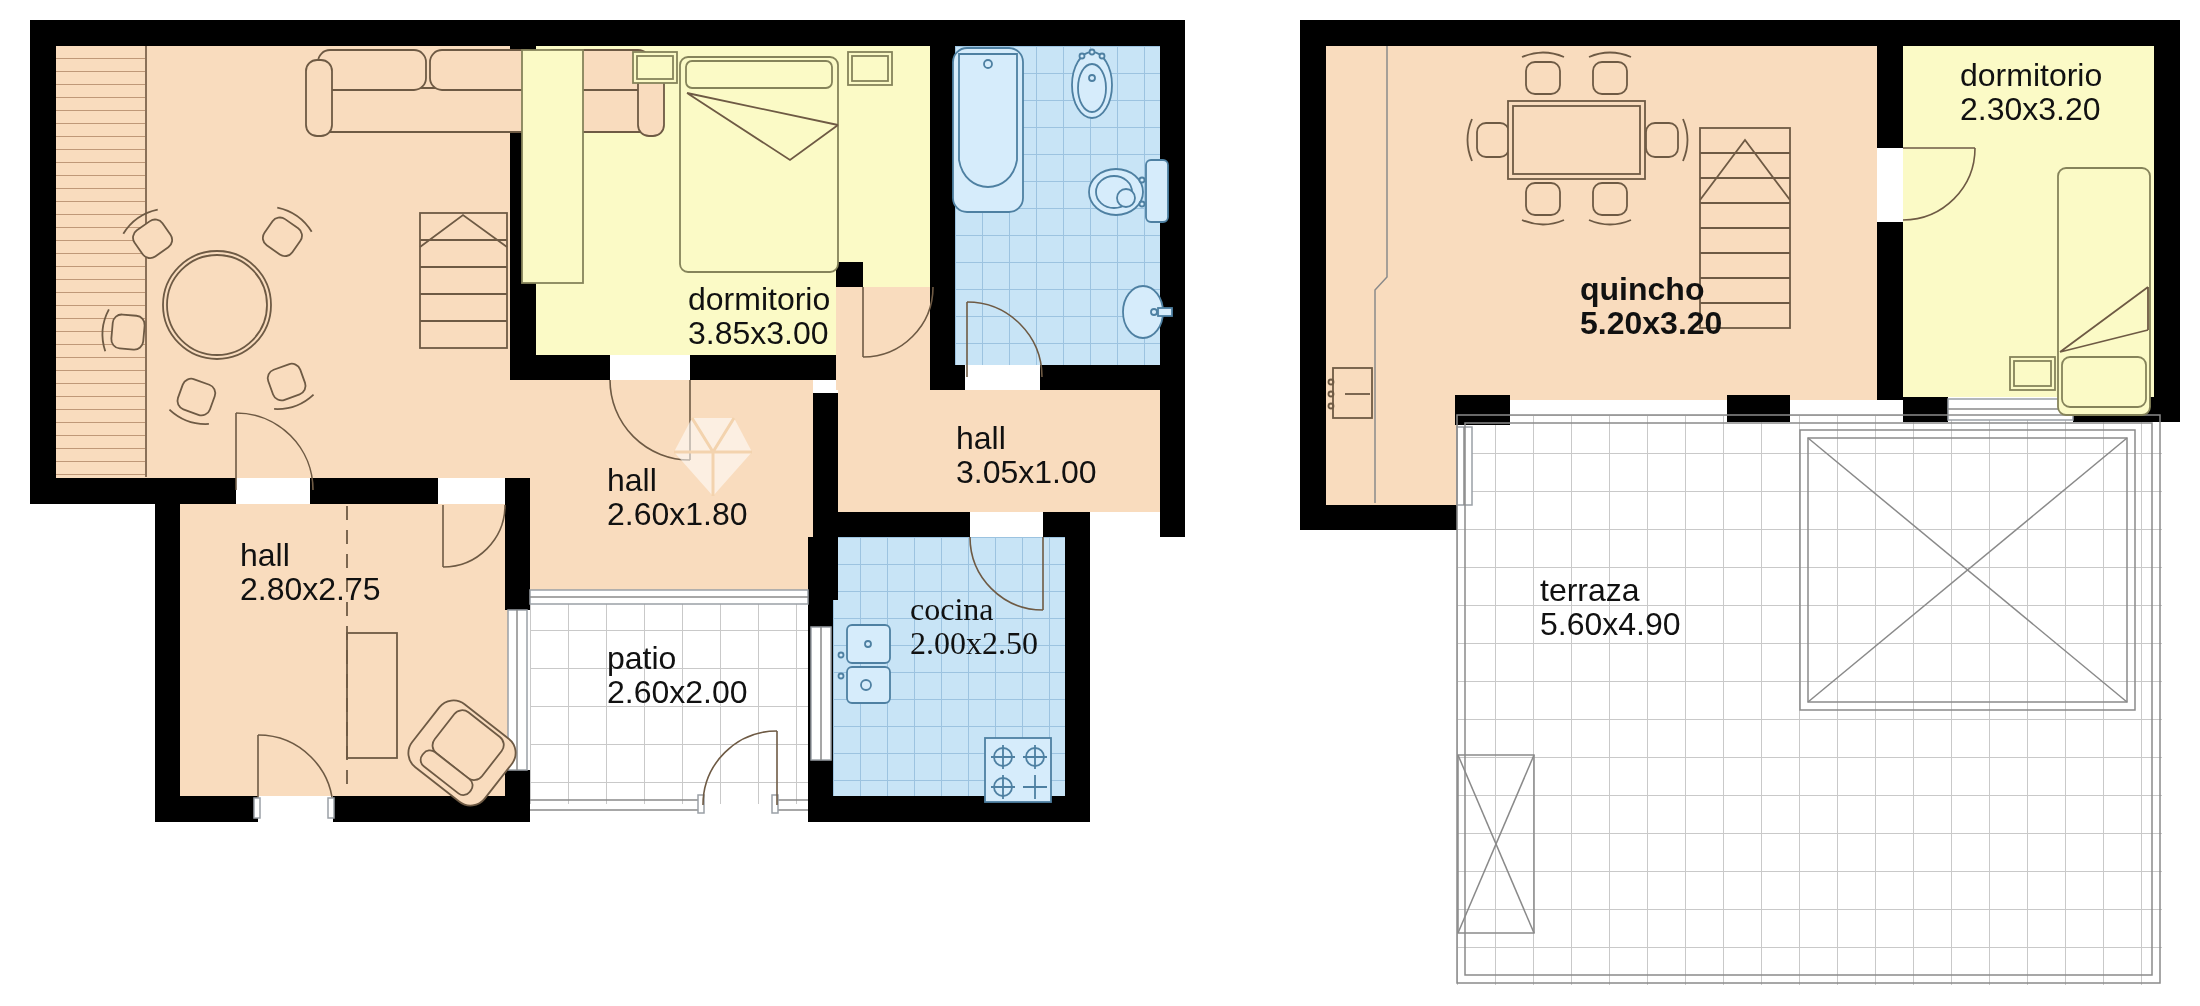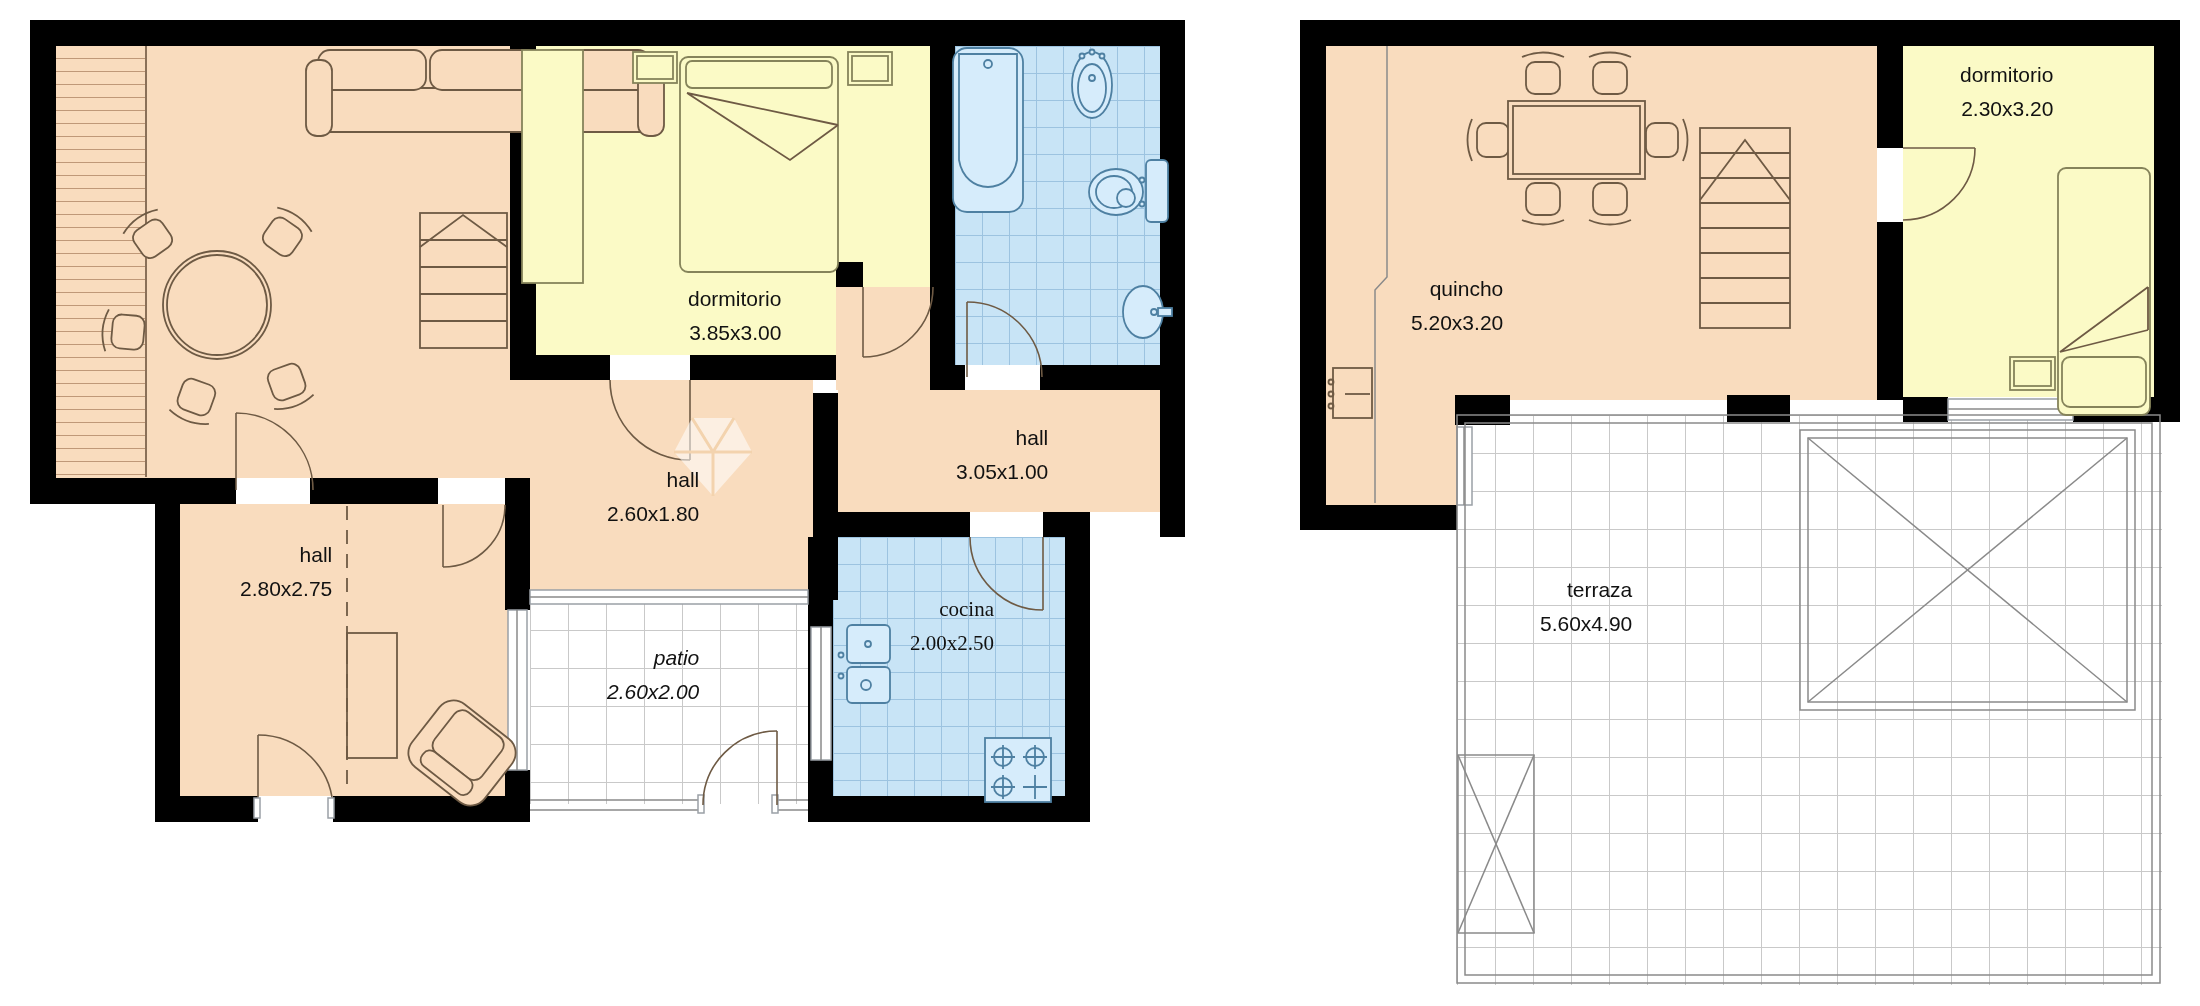--- a/index.html
+++ b/index.html
@@ -13,21 +13,21 @@
                      linear-gradient(90deg,#9cc3e0 1px,transparent 1px);
     background-size:27px 27px;}
   .grid-light{background-color:#ffffff;
     background-image:linear-gradient(#c9c9c9 1px,transparent 1px),
                      linear-gradient(90deg,#c9c9c9 1px,transparent 1px);
     background-size:38px 38px;}
   .deck{position:absolute;left:56px;top:46px;width:89px;height:431px;
     background:repeating-linear-gradient(180deg,#f9dcbe 0 12px,#bf9878 12px 13px);
     border-right:2px solid #8a7058;}
   svg.overlay{position:absolute;left:0;top:0;}
-  .label{position:absolute;color:#111;font-size:21px;line-height:34px;white-space:nowrap;text-align:right;}
+  .label{position:absolute;color:#111;font-size:32px;line-height:34px;white-space:nowrap;}
   .wm-text{position:absolute;left:746px;top:407px;font-size:56px;font-weight:bold;
            letter-spacing:3px;color:rgba(255,255,255,0.55);}
   .furn{stroke:#6e5a44;stroke-width:1.8;fill:none;}
   .furn-fill{stroke:#6e5a44;stroke-width:1.8;fill:#f9dcbe;}
   .furn-y{stroke:#85835a;stroke-width:1.8;fill:#fbfac6;}
   .fix{stroke:#4e80a2;stroke-width:1.8;fill:#d6ecfb;}
   .door{stroke:#6e5a44;stroke-width:1.6;fill:none;}
   .win{stroke:#9aa0a6;stroke-width:1.5;fill:#ffffff;}
   .thin{stroke:#8a8a8a;stroke-width:1.5;fill:none;}
   .wall{fill:#000000;}
@@ -327,29 +327,29 @@
     <div>2.60x1.80</div>
   </div>
   <div class="label" style="left:956px;top:421px;">
     <div>hall</div>
     <div>3.05x1.00</div>
   </div>
   <div class="label" style="left:240px;top:538px;">
     <div>hall</div>
     <div>2.80x2.75</div>
   </div>
-  <div class="label" style="left:607px;top:641px;font-style:italic;">
+  <div class="label" style="left:607px;top:641px;">
     <div>patio</div>
     <div>2.60x2.00</div>
   </div>
   <div class="label" style="left:910px;top:592px;font-family:Liberation Serif, serif;">
     <div>cocina</div>
     <div>2.00x2.50</div>
   </div>
-  <div class="label" style="left:1411px;top:272px;">
+  <div class="label" style="left:1580px;top:272px;font-weight:bold;">
     <div>quincho</div>
     <div>5.20x3.20</div>
   </div>
   <div class="label" style="left:1960px;top:58px;">
     <div>dormitorio</div>
     <div>2.30x3.20</div>
   </div>
   <div class="label" style="left:1540px;top:573px;">
     <div>terraza</div>
     <div>5.60x4.90</div>

